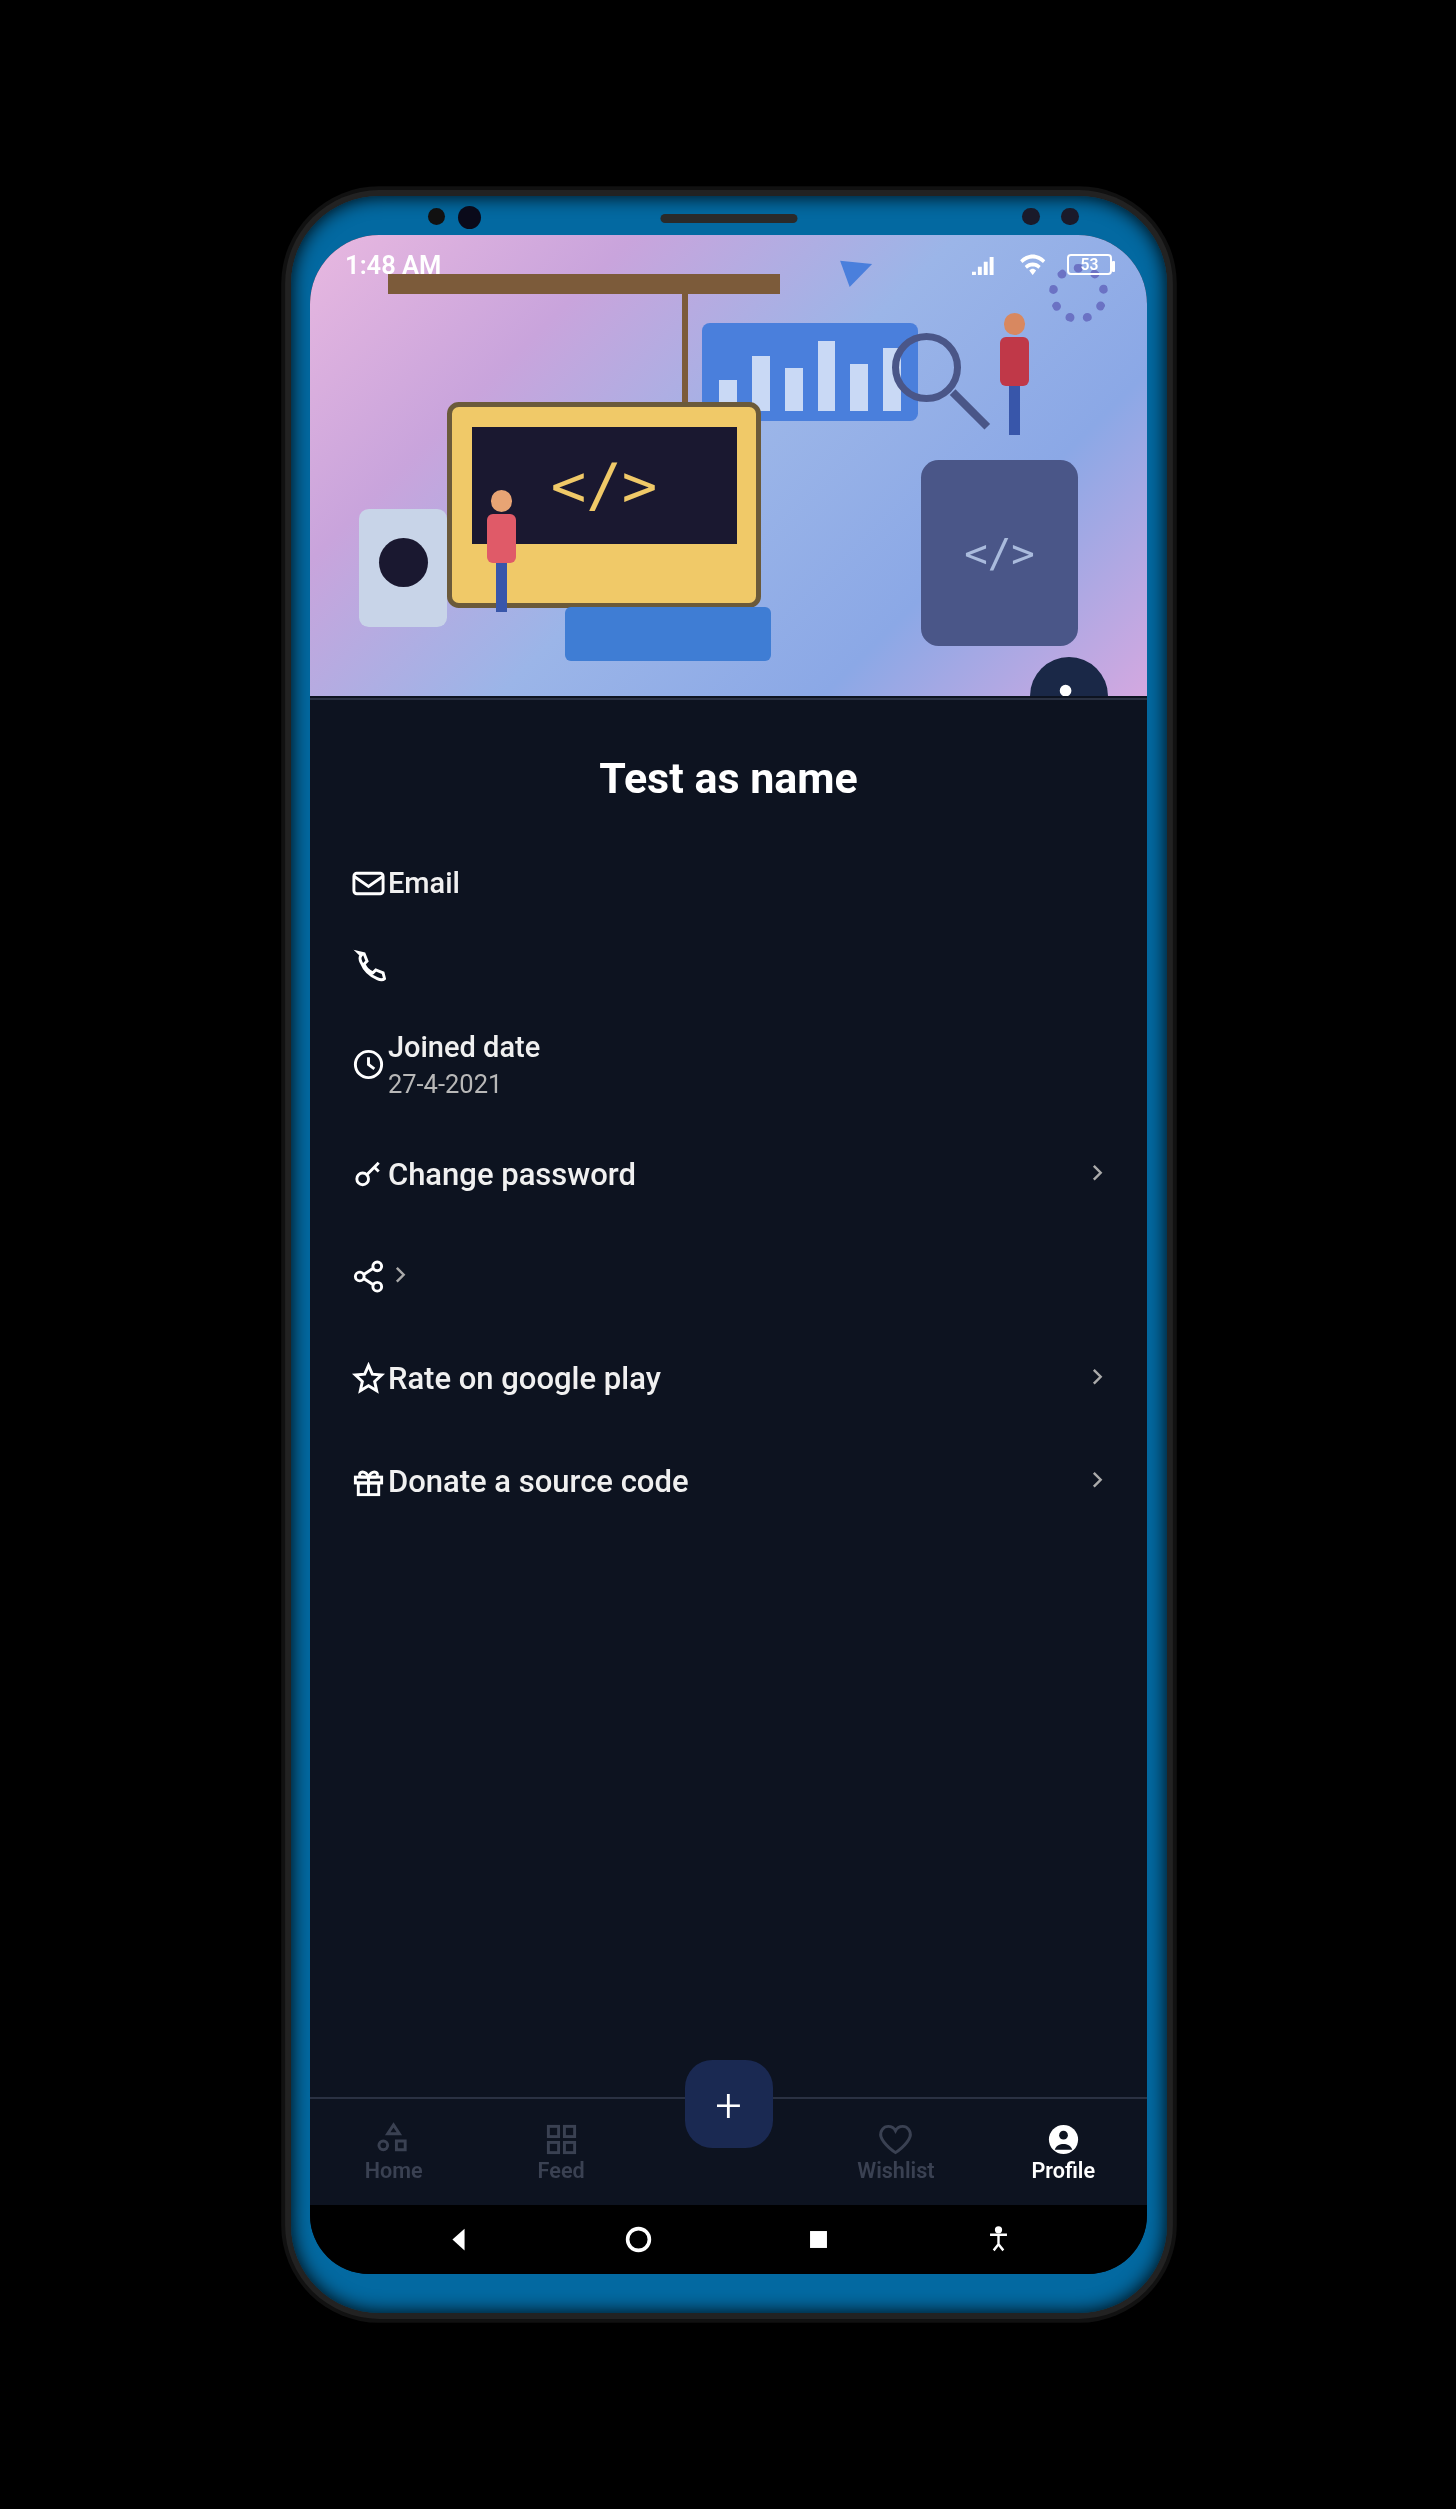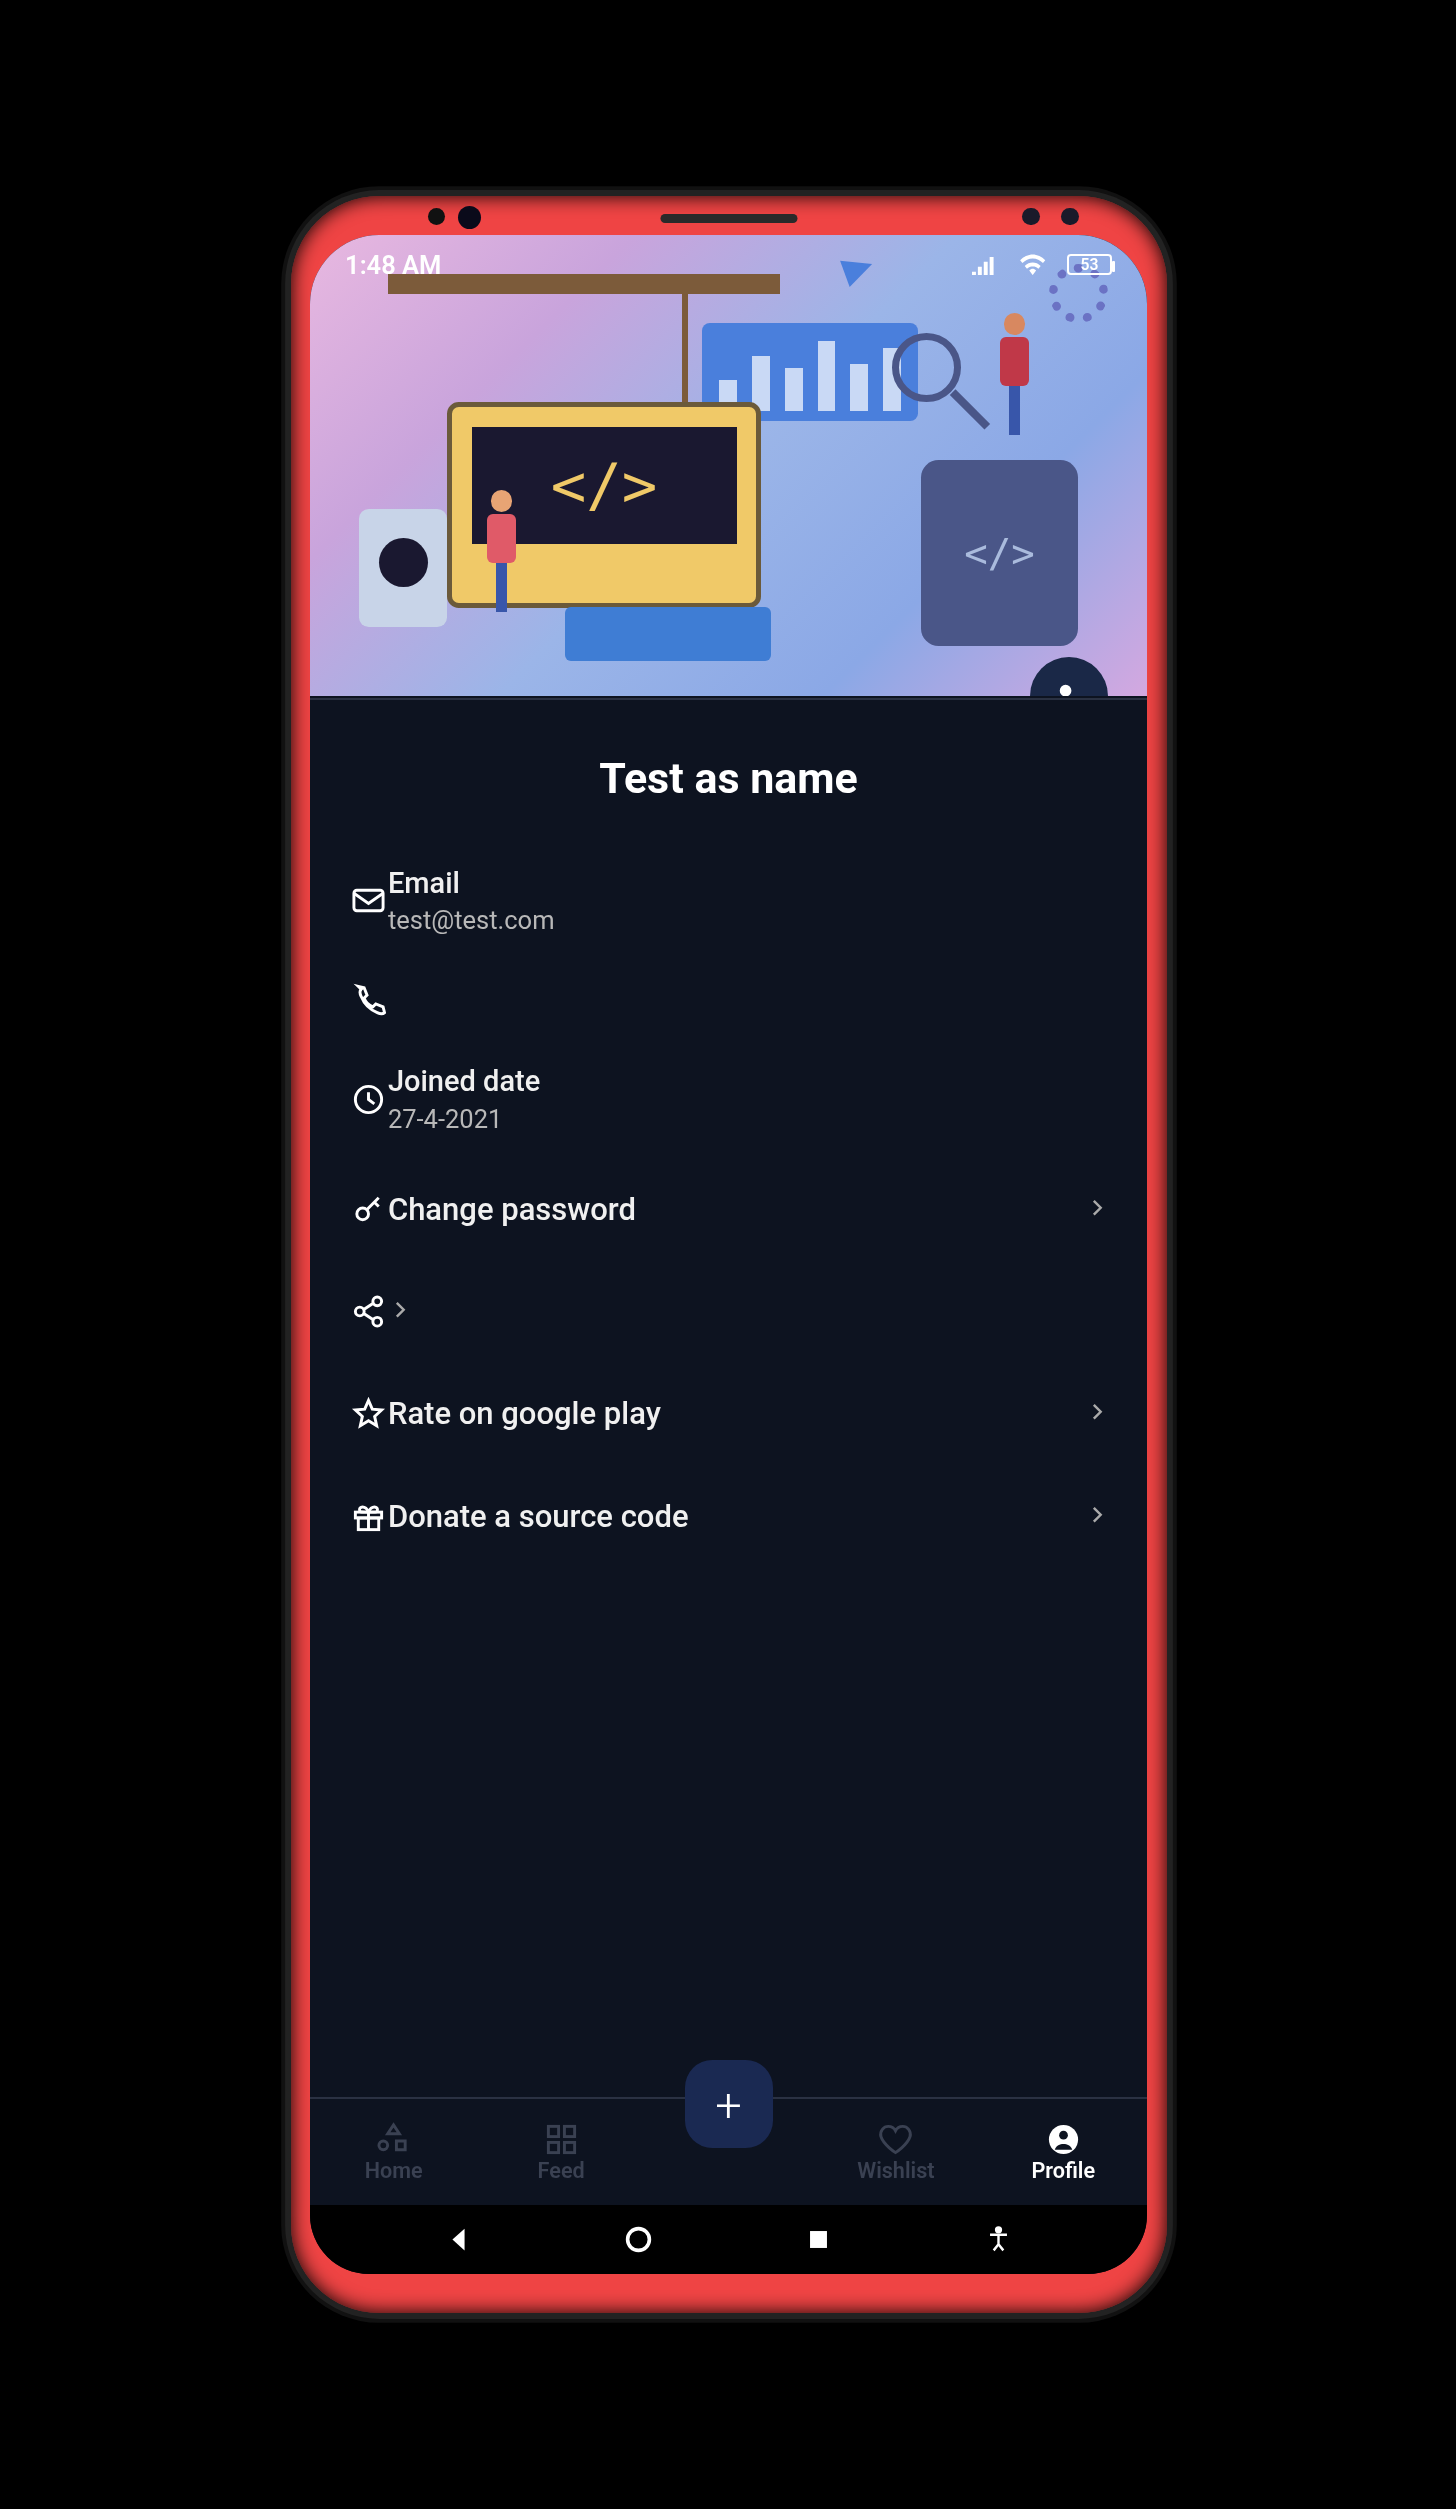--- a/index.html
+++ b/index.html
@@ -8,21 +8,21 @@
     width: 1457px;
     height: 2509px;
     display: flex;
     align-items: center;
     justify-content: center;
     font-family: -apple-system, BlinkMacSystemFont, "Segoe UI", Roboto, sans-serif;
   }
   .phone-frame {
     width: 876px;
     height: 2117px;
-    background: #ef4444;
+    background: #0369a1;
     border-radius: 88px;
     position: relative;
     box-shadow: 0 0 0 5.9px #222, 0 0 0 9.8px #111, inset 0 0 19.6px #000;
     overflow: hidden;
   }
   .screen {
     position: absolute;
     top: 39px;
     left: 19.6px;
     right: 19.6px;
@@ -295,21 +295,20 @@
 
       <div class="info-row">
         <div class="row-icon">
           <svg viewBox="0 0 24 24">
               <rect x="2" y="5" width="20" height="14" rx="2"></rect>
               <path d="M2 7l10 7 10-7"></path>
             </svg>
         </div>
         <div class="row-text">
           <div class="row-label">Email</div>
-          <div class="row-value">test@test.com</div>
         </div>
       </div>
 
       <div class="info-row">
         <div class="row-icon">
           <svg viewBox="0 0 24 24">
               <path d="M5 3l4 1 2 5-2 2c1 3 3 5 6 6l2-2 5 2 1 4c-1 1-3 1-5 0-5-2-9-6-11-11-1-2-1-4 0-5z"></path>
             </svg>
         </div>
       </div>

